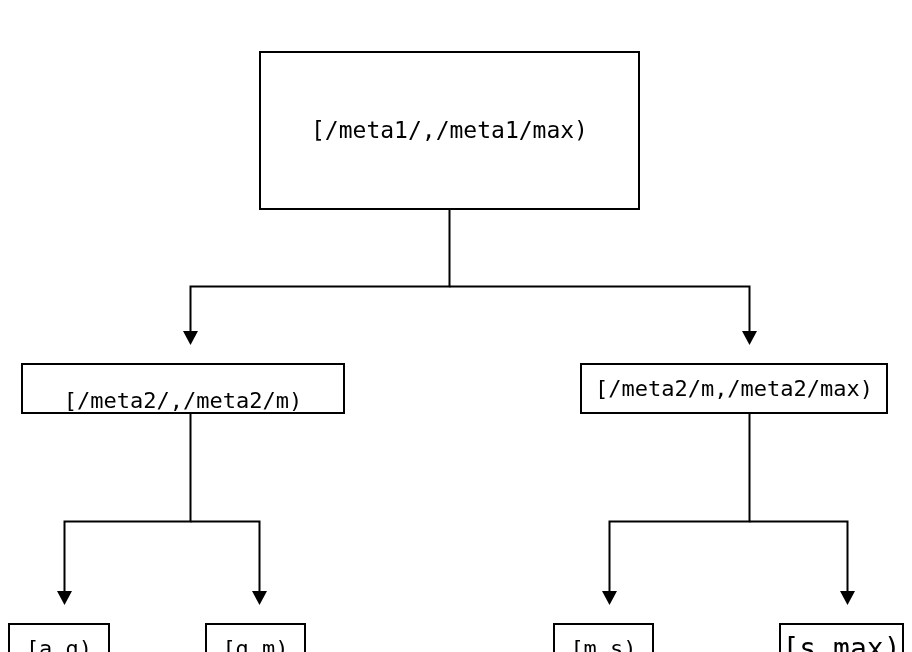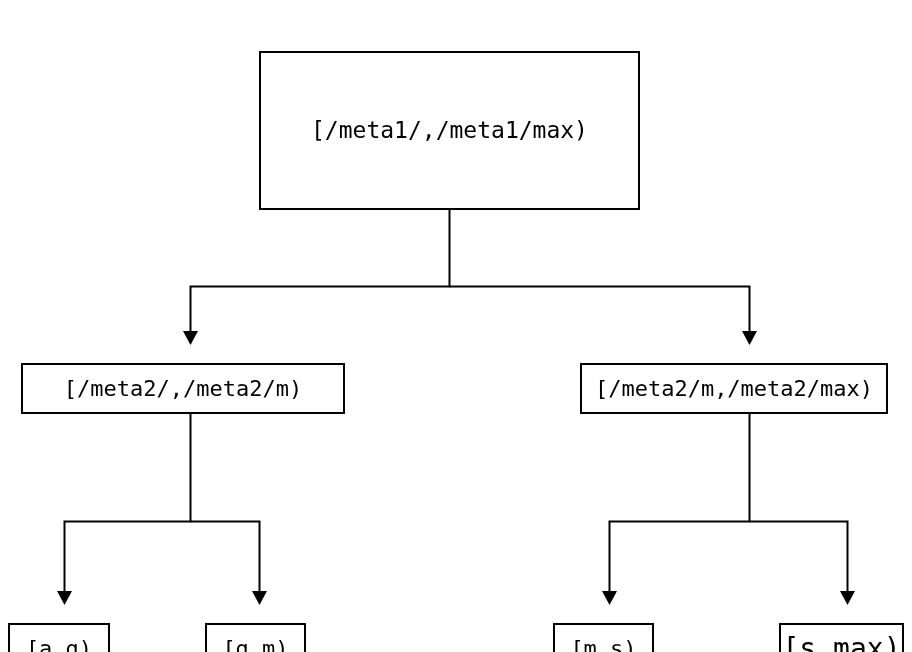--- a/index.html
+++ b/index.html
@@ -53,20 +53,21 @@
     height: 159px;
     font-size: 23px;
   }
   
   #node-meta2-low {
     left: 21px;
     top: 323px;
     width: 324px;
     height: 51px;
     font-size: 22px;
+    align-items: flex-end;
   }
   #node-meta2-high {
     left: 580px;
     top: 323px;
     width: 308px;
     height: 51px;
     font-size: 22px;
   }
   
   #node-leaf-ag {

